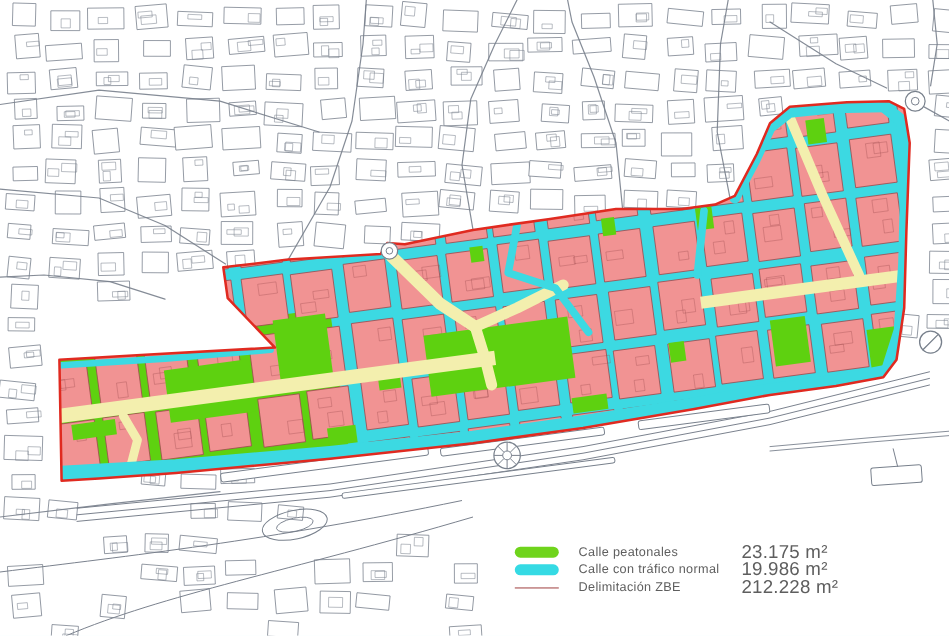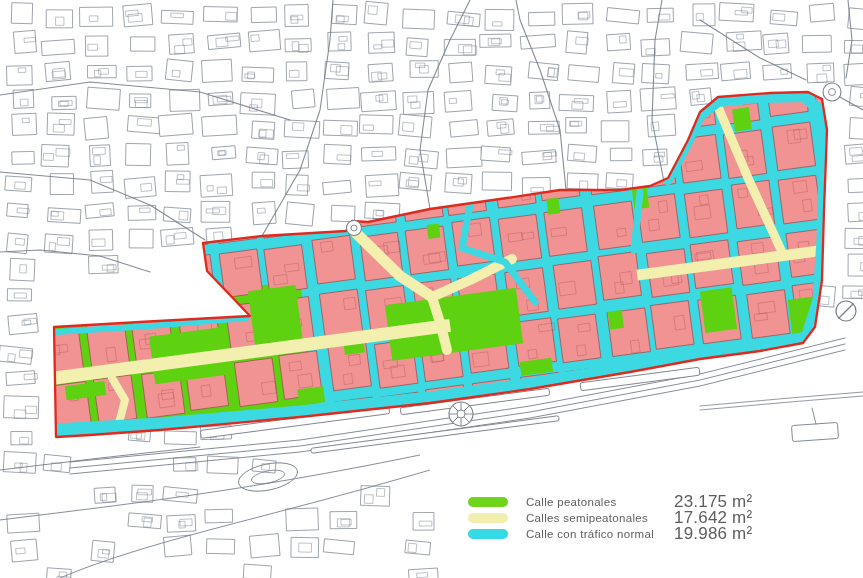--- a/index.html
+++ b/index.html
@@ -1212,23 +1212,23 @@
         </g>
       </g>
     </svg>
   <div class="legend" id="legend">
       <div class="legend-row">
         <span class="swatch pill" style="background: rgb(111, 212, 28);"></span>
         <span class="legend-label">Calle peatonales</span>
         <span class="legend-area">23.175 m²</span>
       </div>
       <div class="legend-row">
-        <span class="swatch pill" style="background: rgb(242, 239, 174);"></span>
-        <span class="legend-label">Calles semipeatonales</span>
-        <span class="legend-area">17.642 m²</span>
-      </div>
-      <div class="legend-row">
         <span class="swatch pill" style="background: rgb(53, 218, 228);"></span>
         <span class="legend-label">Calle con tráfico normal</span>
         <span class="legend-area">19.986 m²</span>
+      </div>
+      <div class="legend-row">
+        <span class="swatch line" style="border-top: 1.6px solid rgb(168, 80, 80);"></span>
+        <span class="legend-label">Delimitación ZBE</span>
+        <span class="legend-area">212.228 m²</span>
       </div>
     </div>
 </div>
 
 </body></html>

